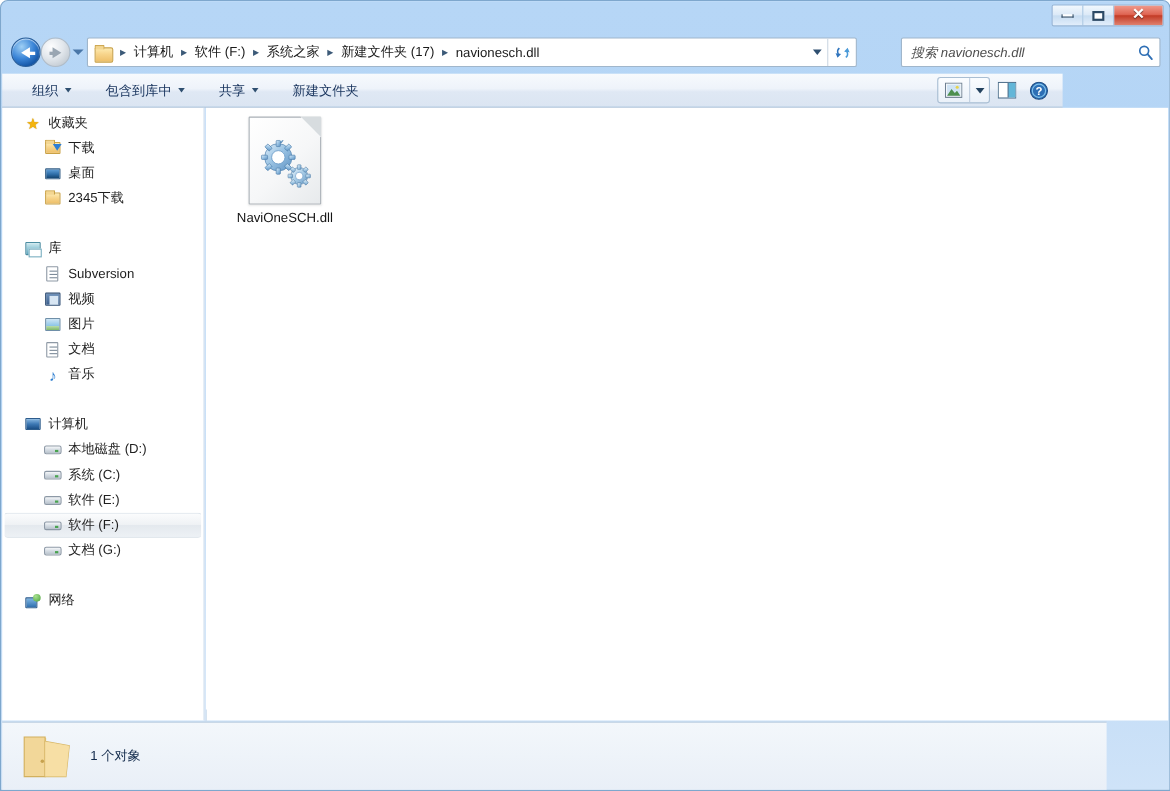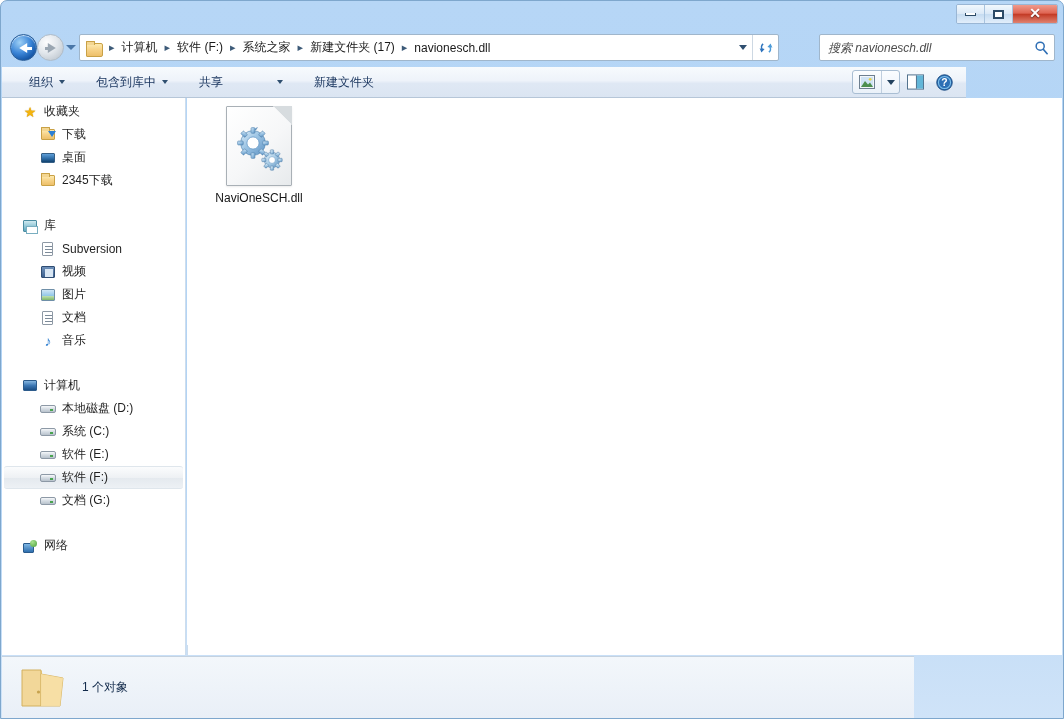--- a/index.html
+++ b/index.html
@@ -332,21 +332,21 @@
   #gear-small {
     position: absolute; left: 34px; top: 42px; width: 22px; height: 22px;
   }
   #file-label {
     margin-top: 5px; font-size: 12px; color: #151515; line-height: 15px;
     word-wrap: break-word;
   }
 
   
   #statusbar {
-    position: absolute; left: 1px; top: 655px; width: 912px; height: 62px;
+    position: absolute; left: 1px; top: 655px; width: 1004px; height: 62px;
     background: linear-gradient(to bottom, #f3f7fb 0%, #e9eff7 100%);
     border-top: 1px solid #c4d2e0;
     display: flex; align-items: center;
   }
   #status-folder-icon { position: relative; width: 54px; height: 46px; margin-left: 14px; flex: none; }
   #status-text {
     font-size: 12px; color: #11294a; margin-left: 12px;
   }
 
   .sb-divider {
@@ -422,21 +422,21 @@
 
   <div id="toolbar">
     <div class="tb-item" style="margin-left:18px;">
       <span>组织</span>
       <i class="tb-caret"></i>
     </div>
     <div class="tb-item" style="margin-left:13px;">
       <span>包含到库中</span>
       <i class="tb-caret"></i>
     </div>
-    <div class="tb-item" style="margin-left:13px;gap:48px;">
+    <div class="tb-item" style="margin-left:13px;">
       <span>共享</span>
       <i class="tb-caret"></i>
     </div>
     <div class="tb-item" style="margin-left:13px;">
       <span>新建文件夹</span>
     </div>
 
     <div id="toolbar-right">
       <div id="view-button">
         <span id="view-icon-box">

